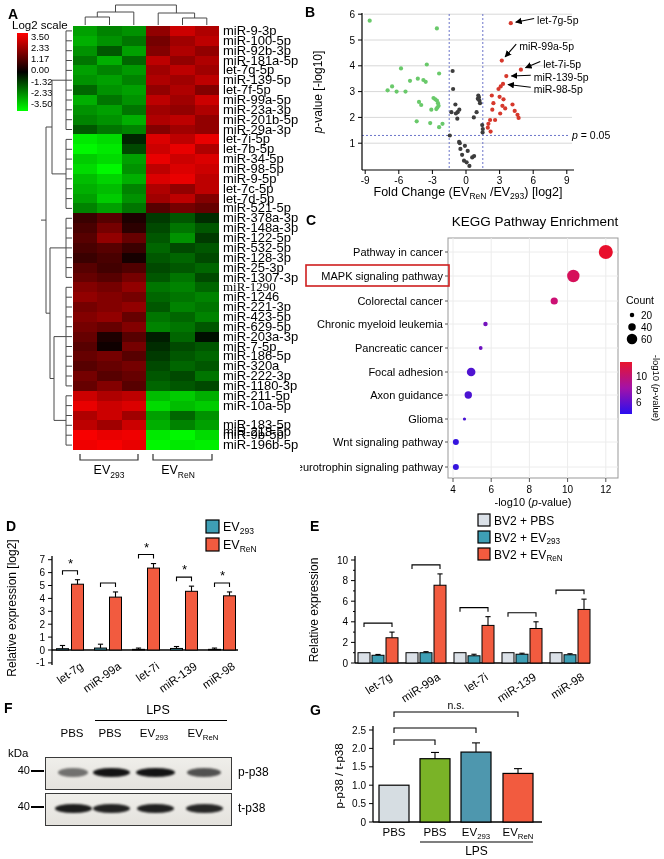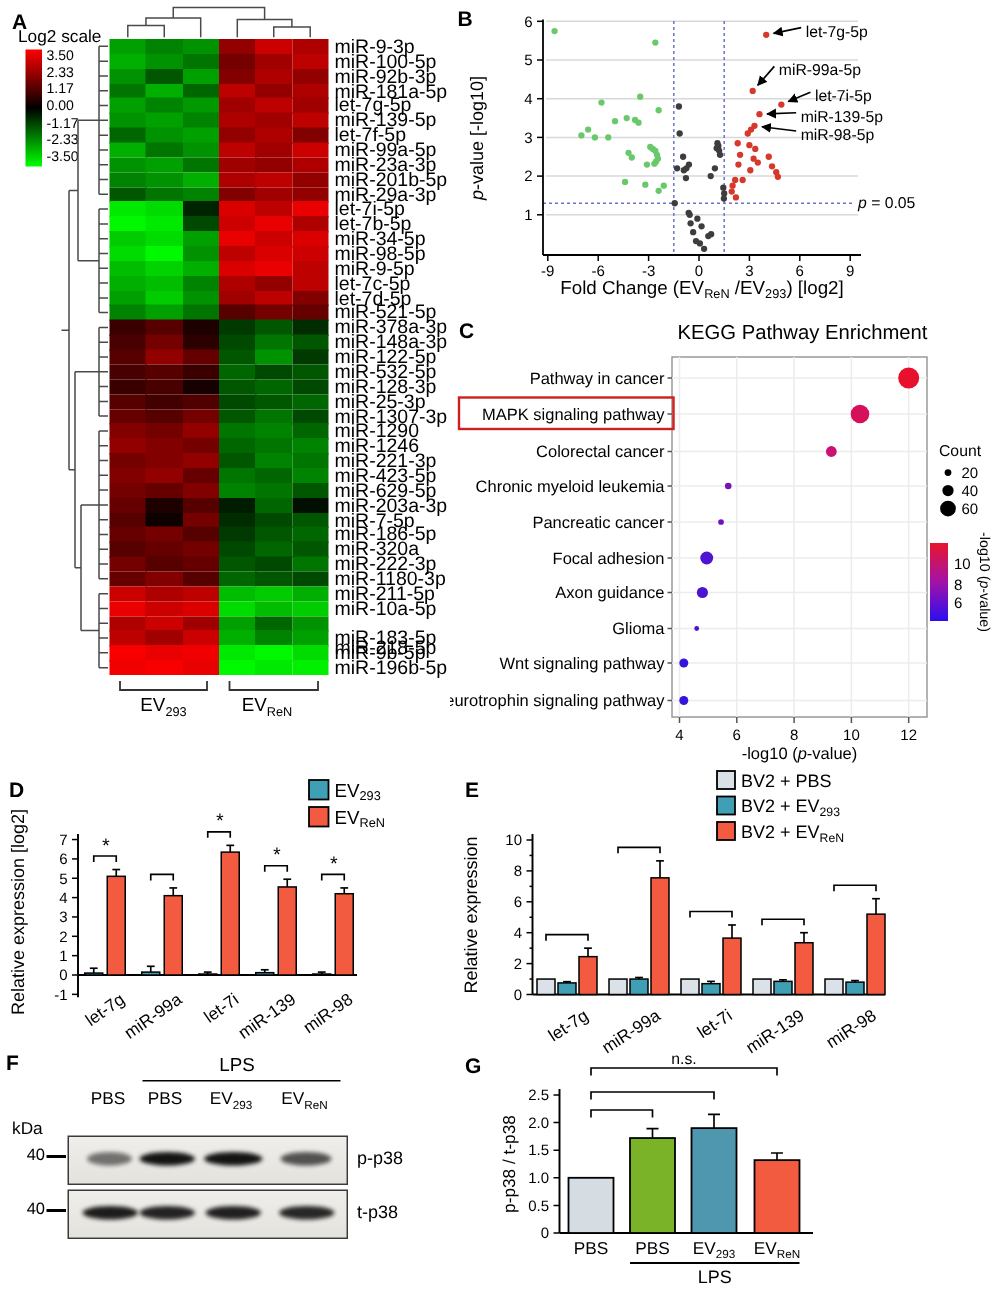--- a/index.html
+++ b/index.html
@@ -30,21 +30,21 @@
   <div class="plabel" style="left:4px;top:700px">F</div>
   <div class="plabel" style="left:310px;top:702px">G</div>
 
   <div class="abs" style="left:12px;top:19px;font-size:11.5px" id="log2-title">Log2 scale</div>
   <div class="abs" id="log2-bar" style="left:17px;top:33px;width:11px;height:78px;background:linear-gradient(180deg,#ff0000 0%,#000000 50%,#00ff00 100%);"></div>
   <div class="abs" id="log2-ticks" style="left:31px;top:31px;">
       <div class="l2-tick">3.50</div>
       <div class="l2-tick">2.33</div>
       <div class="l2-tick">1.17</div>
       <div class="l2-tick">0.00</div>
-      <div class="l2-tick">-1.17</div>
+      <div class="l2-tick">-1.32</div>
       <div class="l2-tick">-2.33</div>
       <div class="l2-tick">-3.50</div>
     </div>
 
   <svg class="abs" id="col-dendro" style="left:73px;top:2px" width="146" height="23" viewBox="0 0 146 23">
       <path d="M12.2,23 V15 H36.5 V23" fill="none" stroke="#4a4a4a" stroke-width="1"></path>
       <path d="M24.3,15 V10 H60.8 V23" fill="none" stroke="#4a4a4a" stroke-width="1"></path>
       <path d="M109.5,23 V16 H133.8 V23" fill="none" stroke="#4a4a4a" stroke-width="1"></path>
       <path d="M85.2,23 V11 H121.6 V16" fill="none" stroke="#4a4a4a" stroke-width="1"></path>
       <path d="M42.5,10 V3 H103.4 V11" fill="none" stroke="#4a4a4a" stroke-width="1"></path>
@@ -333,21 +333,21 @@
       <div class="hm-label" style="top: 157.767px;">let-7c-5p</div>
       <div class="hm-label" style="top: 167.628px;">let-7d-5p</div>
       <div class="hm-label" style="top: 177.488px;">miR-521-5p</div>
       <div class="hm-label" style="top: 187.349px;">miR-378a-3p</div>
       <div class="hm-label" style="top: 197.209px;">miR-148a-3p</div>
       <div class="hm-label" style="top: 207.07px;">miR-122-5p</div>
       <div class="hm-label" style="top: 216.93px;">miR-532-5p</div>
       <div class="hm-label" style="top: 226.791px;">miR-128-3p</div>
       <div class="hm-label" style="top: 236.651px;">miR-25-3p</div>
       <div class="hm-label" style="top: 246.512px;">miR-1307-3p</div>
-      <div class="hm-label" style="top: 256.372px;">miR-1290</div>
+      <div class="hm-label" style="top: 256.372px; font-family: Liberation Serif, serif;">miR-1290</div>
       <div class="hm-label" style="top: 266.233px;">miR-1246</div>
       <div class="hm-label" style="top: 276.093px;">miR-221-3p</div>
       <div class="hm-label" style="top: 285.953px;">miR-423-5p</div>
       <div class="hm-label" style="top: 295.814px;">miR-629-5p</div>
       <div class="hm-label" style="top: 305.674px;">miR-203a-3p</div>
       <div class="hm-label" style="top: 315.535px;">miR-7-5p</div>
       <div class="hm-label" style="top: 325.395px;">miR-186-5p</div>
       <div class="hm-label" style="top: 335.256px;">miR-320a</div>
       <div class="hm-label" style="top: 345.116px;">miR-222-3p</div>
       <div class="hm-label" style="top: 354.977px;">miR-1180-3p</div>

